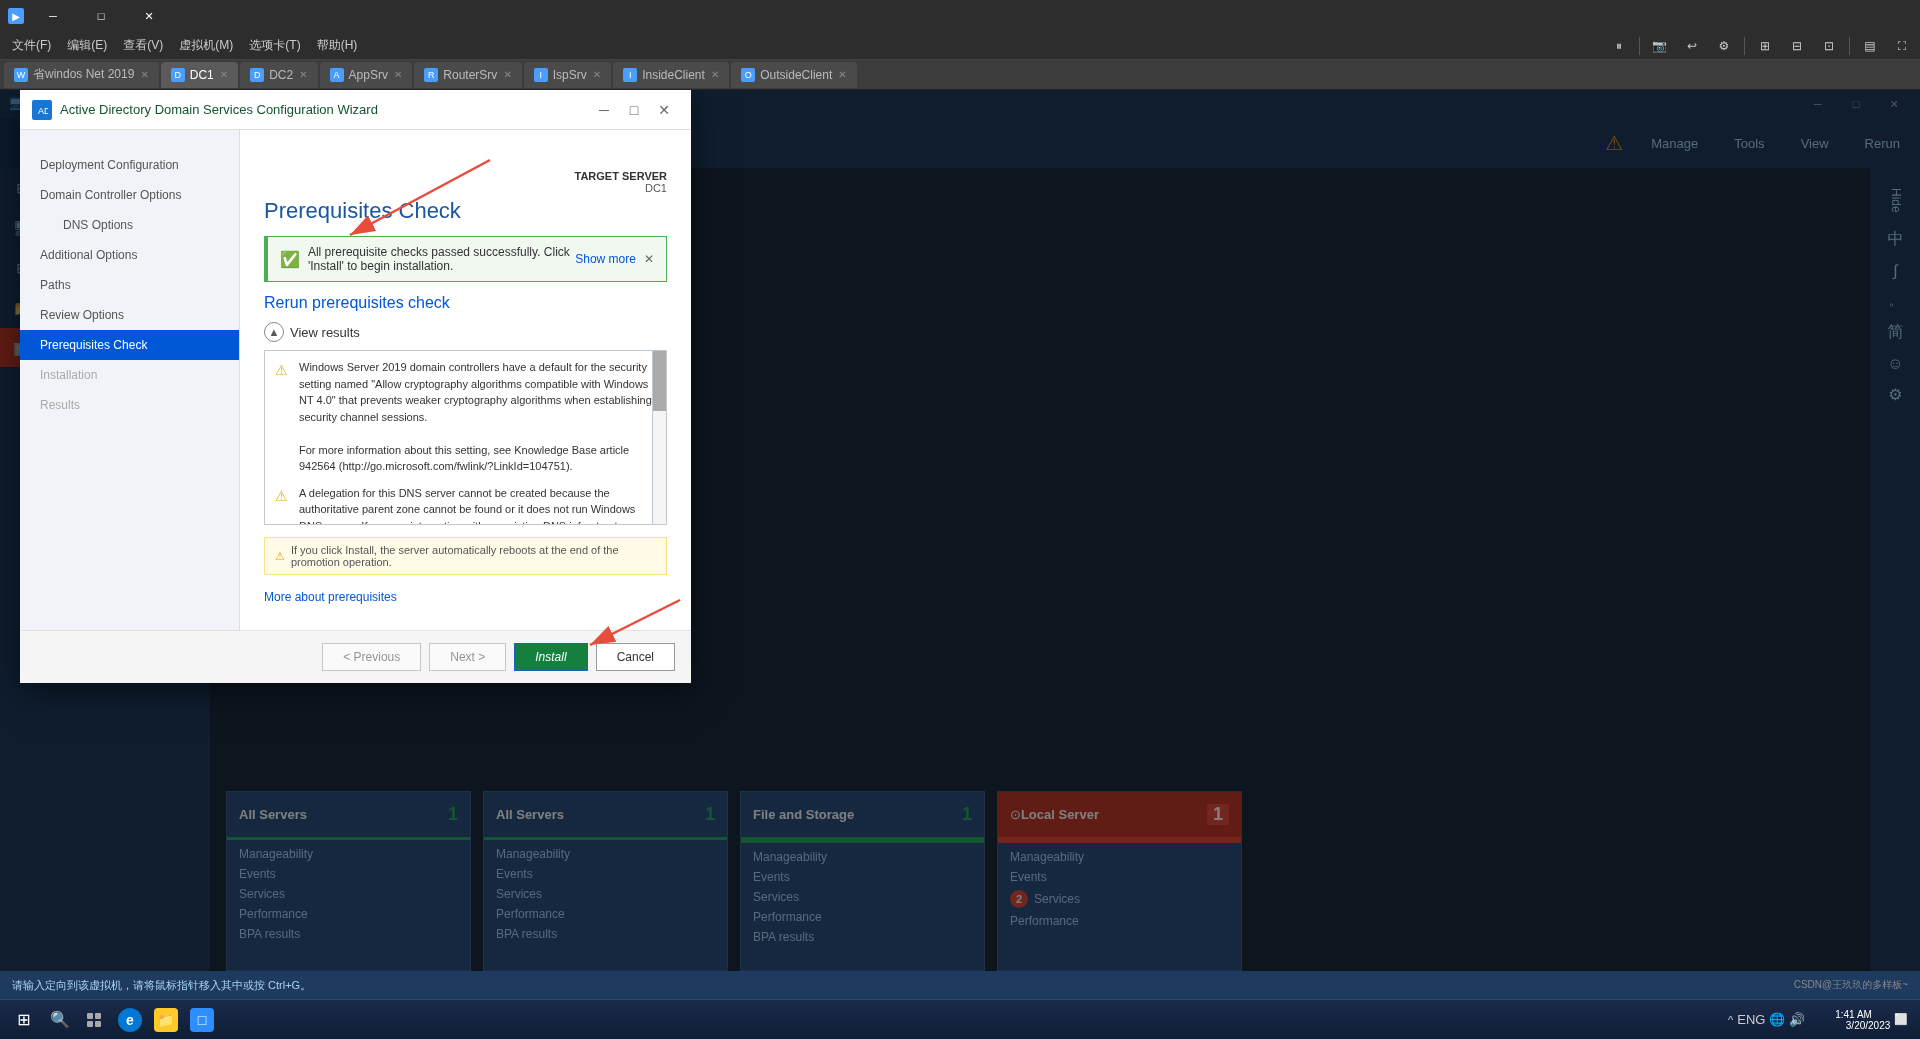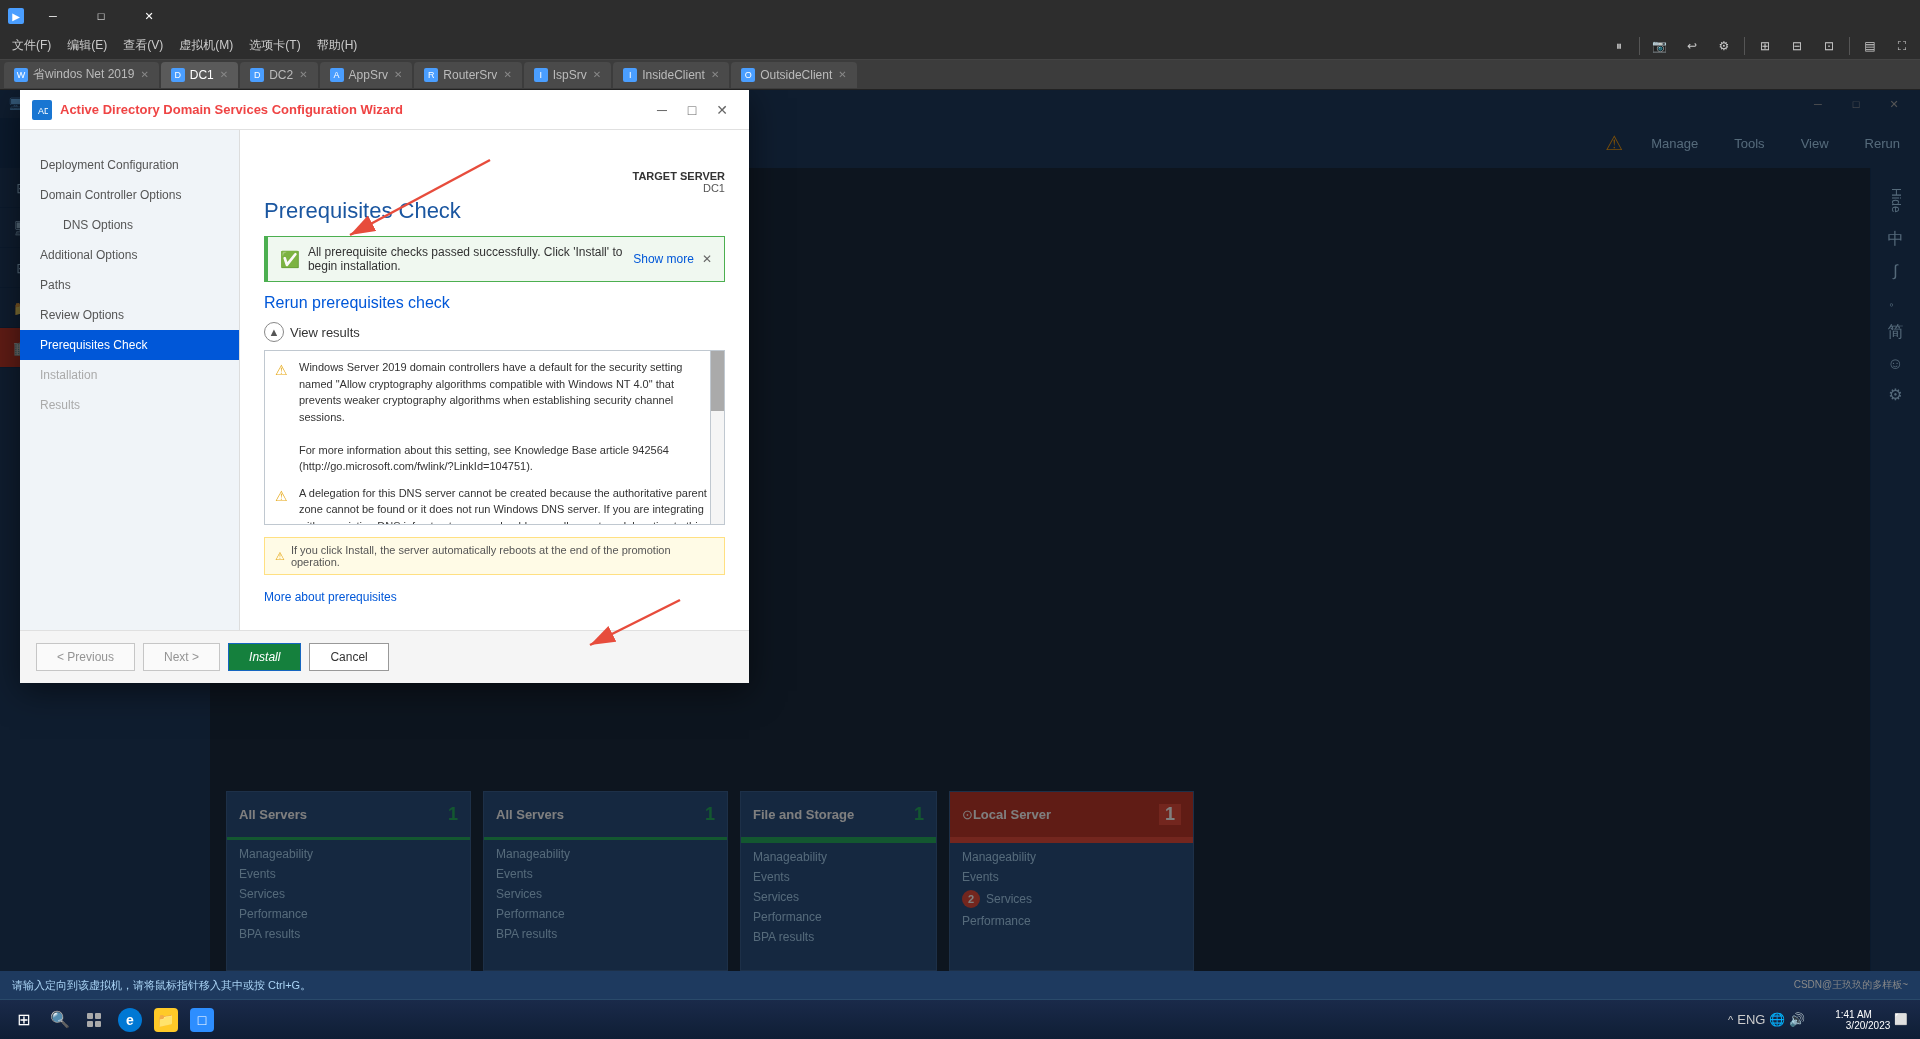--- a/index.html
+++ b/index.html
@@ -101,37 +101,37 @@
       z-index: 50;
       display: flex;
       align-items: flex-start;
       justify-content: flex-start;
       padding-top: 0;
     }
     .wizard-dialog {
       position: absolute;
       top: 0;
       left: 20px;
-      width: 729px;
+      width: 671px;
       background: #fff;
       box-shadow: 0 8px 32px rgba(0,0,0,0.5);
       display: flex;
       flex-direction: column;
     }
     .wizard-titlebar {
       background: #fff;
       height: 40px;
       display: flex;
       align-items: center;
       padding: 0 12px;
       border-bottom: 1px solid #e0e0e0;
     }
     .wizard-title-icon { width: 20px; height: 20px; background: #1976d2; border-radius: 2px; margin-right: 8px; display: flex; align-items: center; justify-content: center; }
     .wizard-title-icon svg { fill: #fff; }
-    .wizard-title-text { font-size: 13px; color: #ef4444; flex: 1; font-weight: bold; }
+    .wizard-title-text { font-size: 13px; color: #14532d; flex: 1; }
     .wizard-win-controls { display: flex; gap: 0; }
     .wizard-win-btn { width: 30px; height: 30px; display: flex; align-items: center; justify-content: center; color: #666; cursor: pointer; font-size: 14px; }
 
     
     .wizard-content { display: flex; flex: 1; min-height: 500px; }
 
     
     .wizard-nav {
       width: 220px;
       background: #f0f4f8;
@@ -277,20 +277,21 @@
       font-size: 12px;
       color: #0057d8;
       cursor: pointer;
       margin-bottom: 16px;
     }
 
     
     .wizard-buttons {
       display: flex;
       align-items: center;
+      justify-content: flex-end;
       padding: 12px 16px;
       border-top: 1px solid #e0e0e0;
       background: #f5f5f5;
       gap: 8px;
     }
     .wizard-btn {
       height: 28px;
       padding: 0 20px;
       font-size: 12px;
       border: 1px solid #999;
@@ -557,21 +558,21 @@
         </div>
         <div style="padding:4px 0;">
           <div class="tile-row">Manageability</div>
           <div class="tile-row">Events</div>
           <div class="tile-row">Services</div>
           <div class="tile-row">Performance</div>
           <div class="tile-row">BPA results</div>
         </div>
       </div>
 
-      <div style="width:197px; background:#2a5080; border:1px solid #3a6090;">
+      <div style="width:245px; background:#2a5080; border:1px solid #3a6090;">
         <div style="height:48px; background:#2a5080; display:flex; align-items:center; padding:0 12px; border-bottom:3px solid #27ae60;">
           <span style="color:#fff; font-size:13px; font-weight:600;">File and Storage</span>
           <span style="margin-left:auto; color:#27ae60; font-size:18px; font-weight:bold;">1</span>
         </div>
         <div style="height:3px; background:#27ae60;"></div>
         <div style="padding:4px 0;">
           <div class="tile-row">Manageability</div>
           <div class="tile-row">Events</div>
           <div class="tile-row">Services</div>
           <div class="tile-row">Performance</div>

